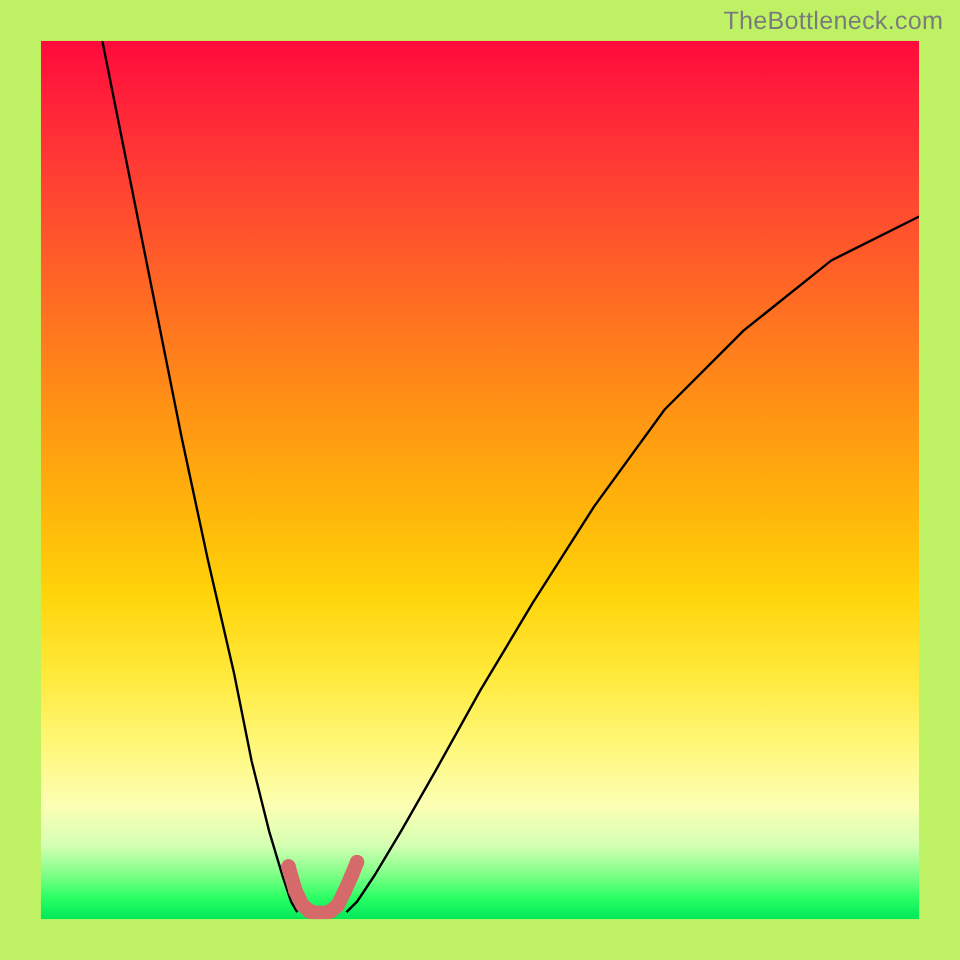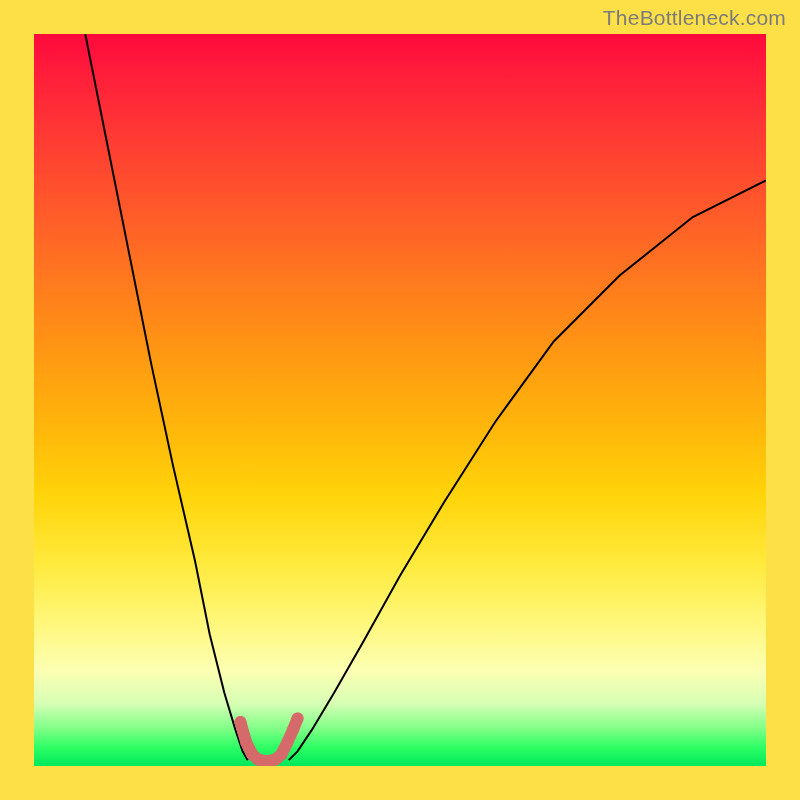--- a/index.html
+++ b/index.html
@@ -10,21 +10,21 @@
     background: #000;
     overflow: hidden;
     font-family: Arial, Helvetica, sans-serif;
   }
   .frame {
     position: absolute;
     left: 0;
     top: 0;
     width: 800px;
     height: 800px;
-    background: #fde047;
+    background: #bef264;
   }
   .watermark {
     position: absolute;
     top: 6px;
     right: 14px;
     color: #7b7b7b;
     font-size: 21px;
     font-weight: 400;
     letter-spacing: 0.2px;
     z-index: 20;

